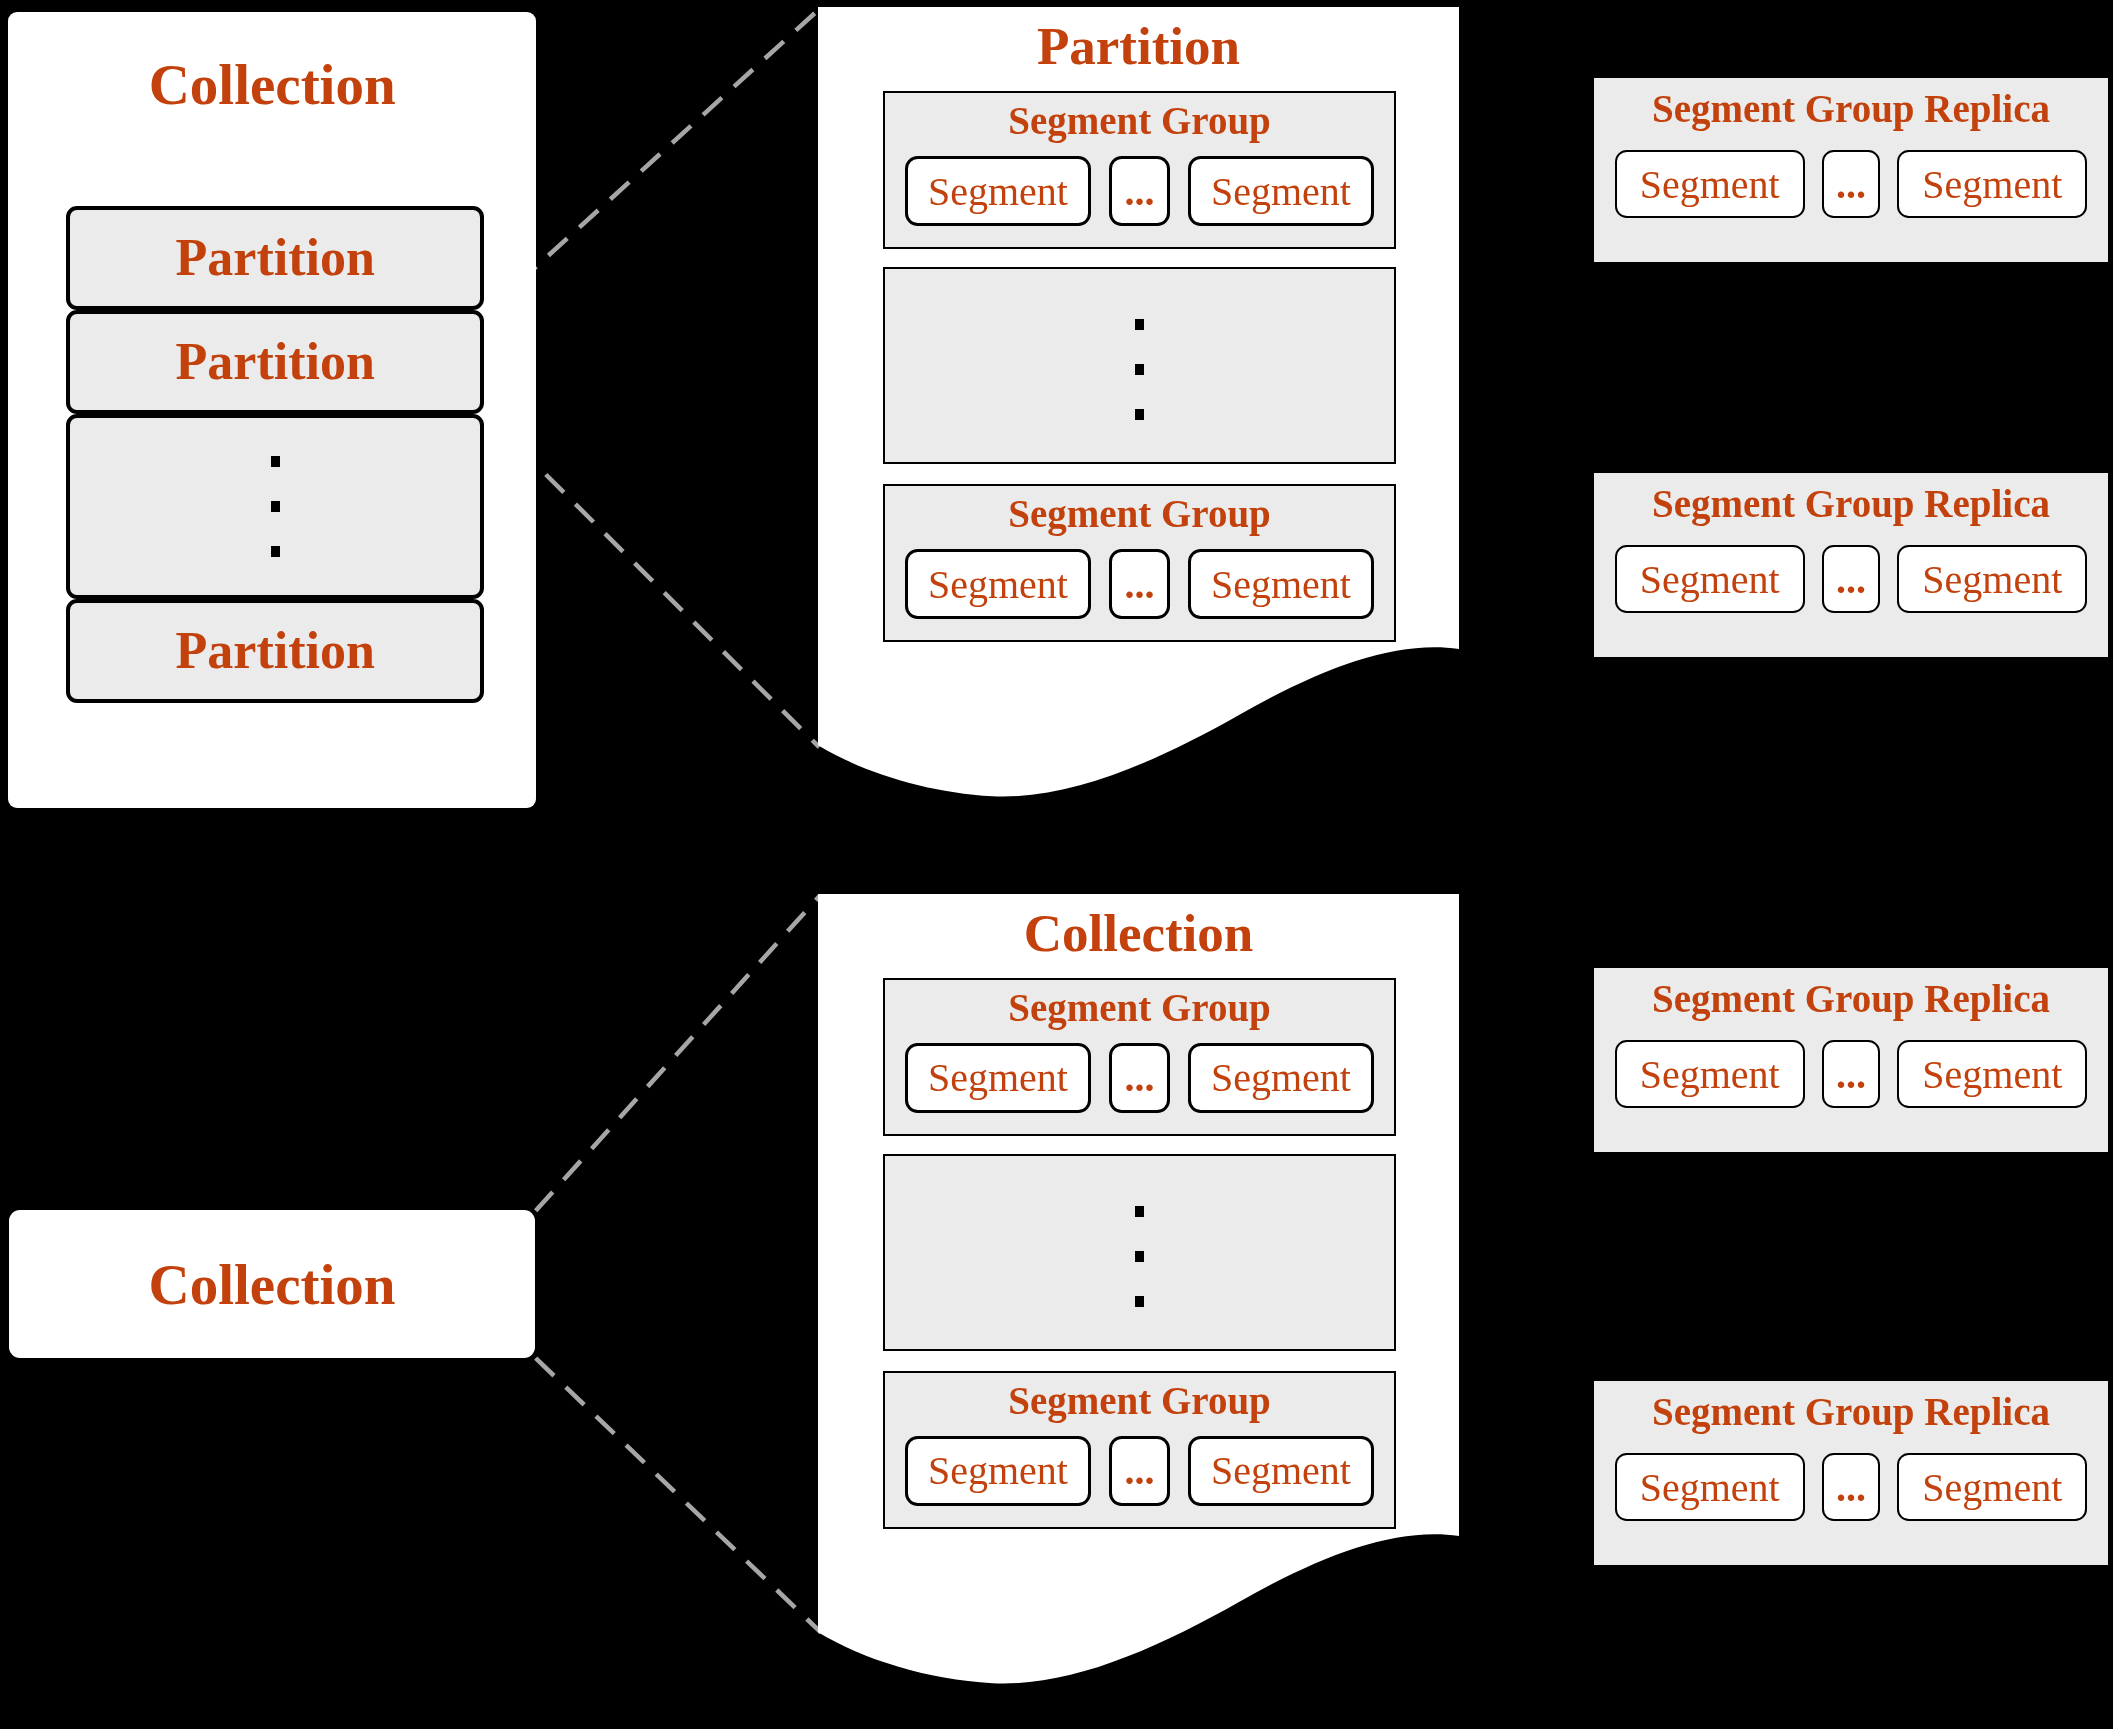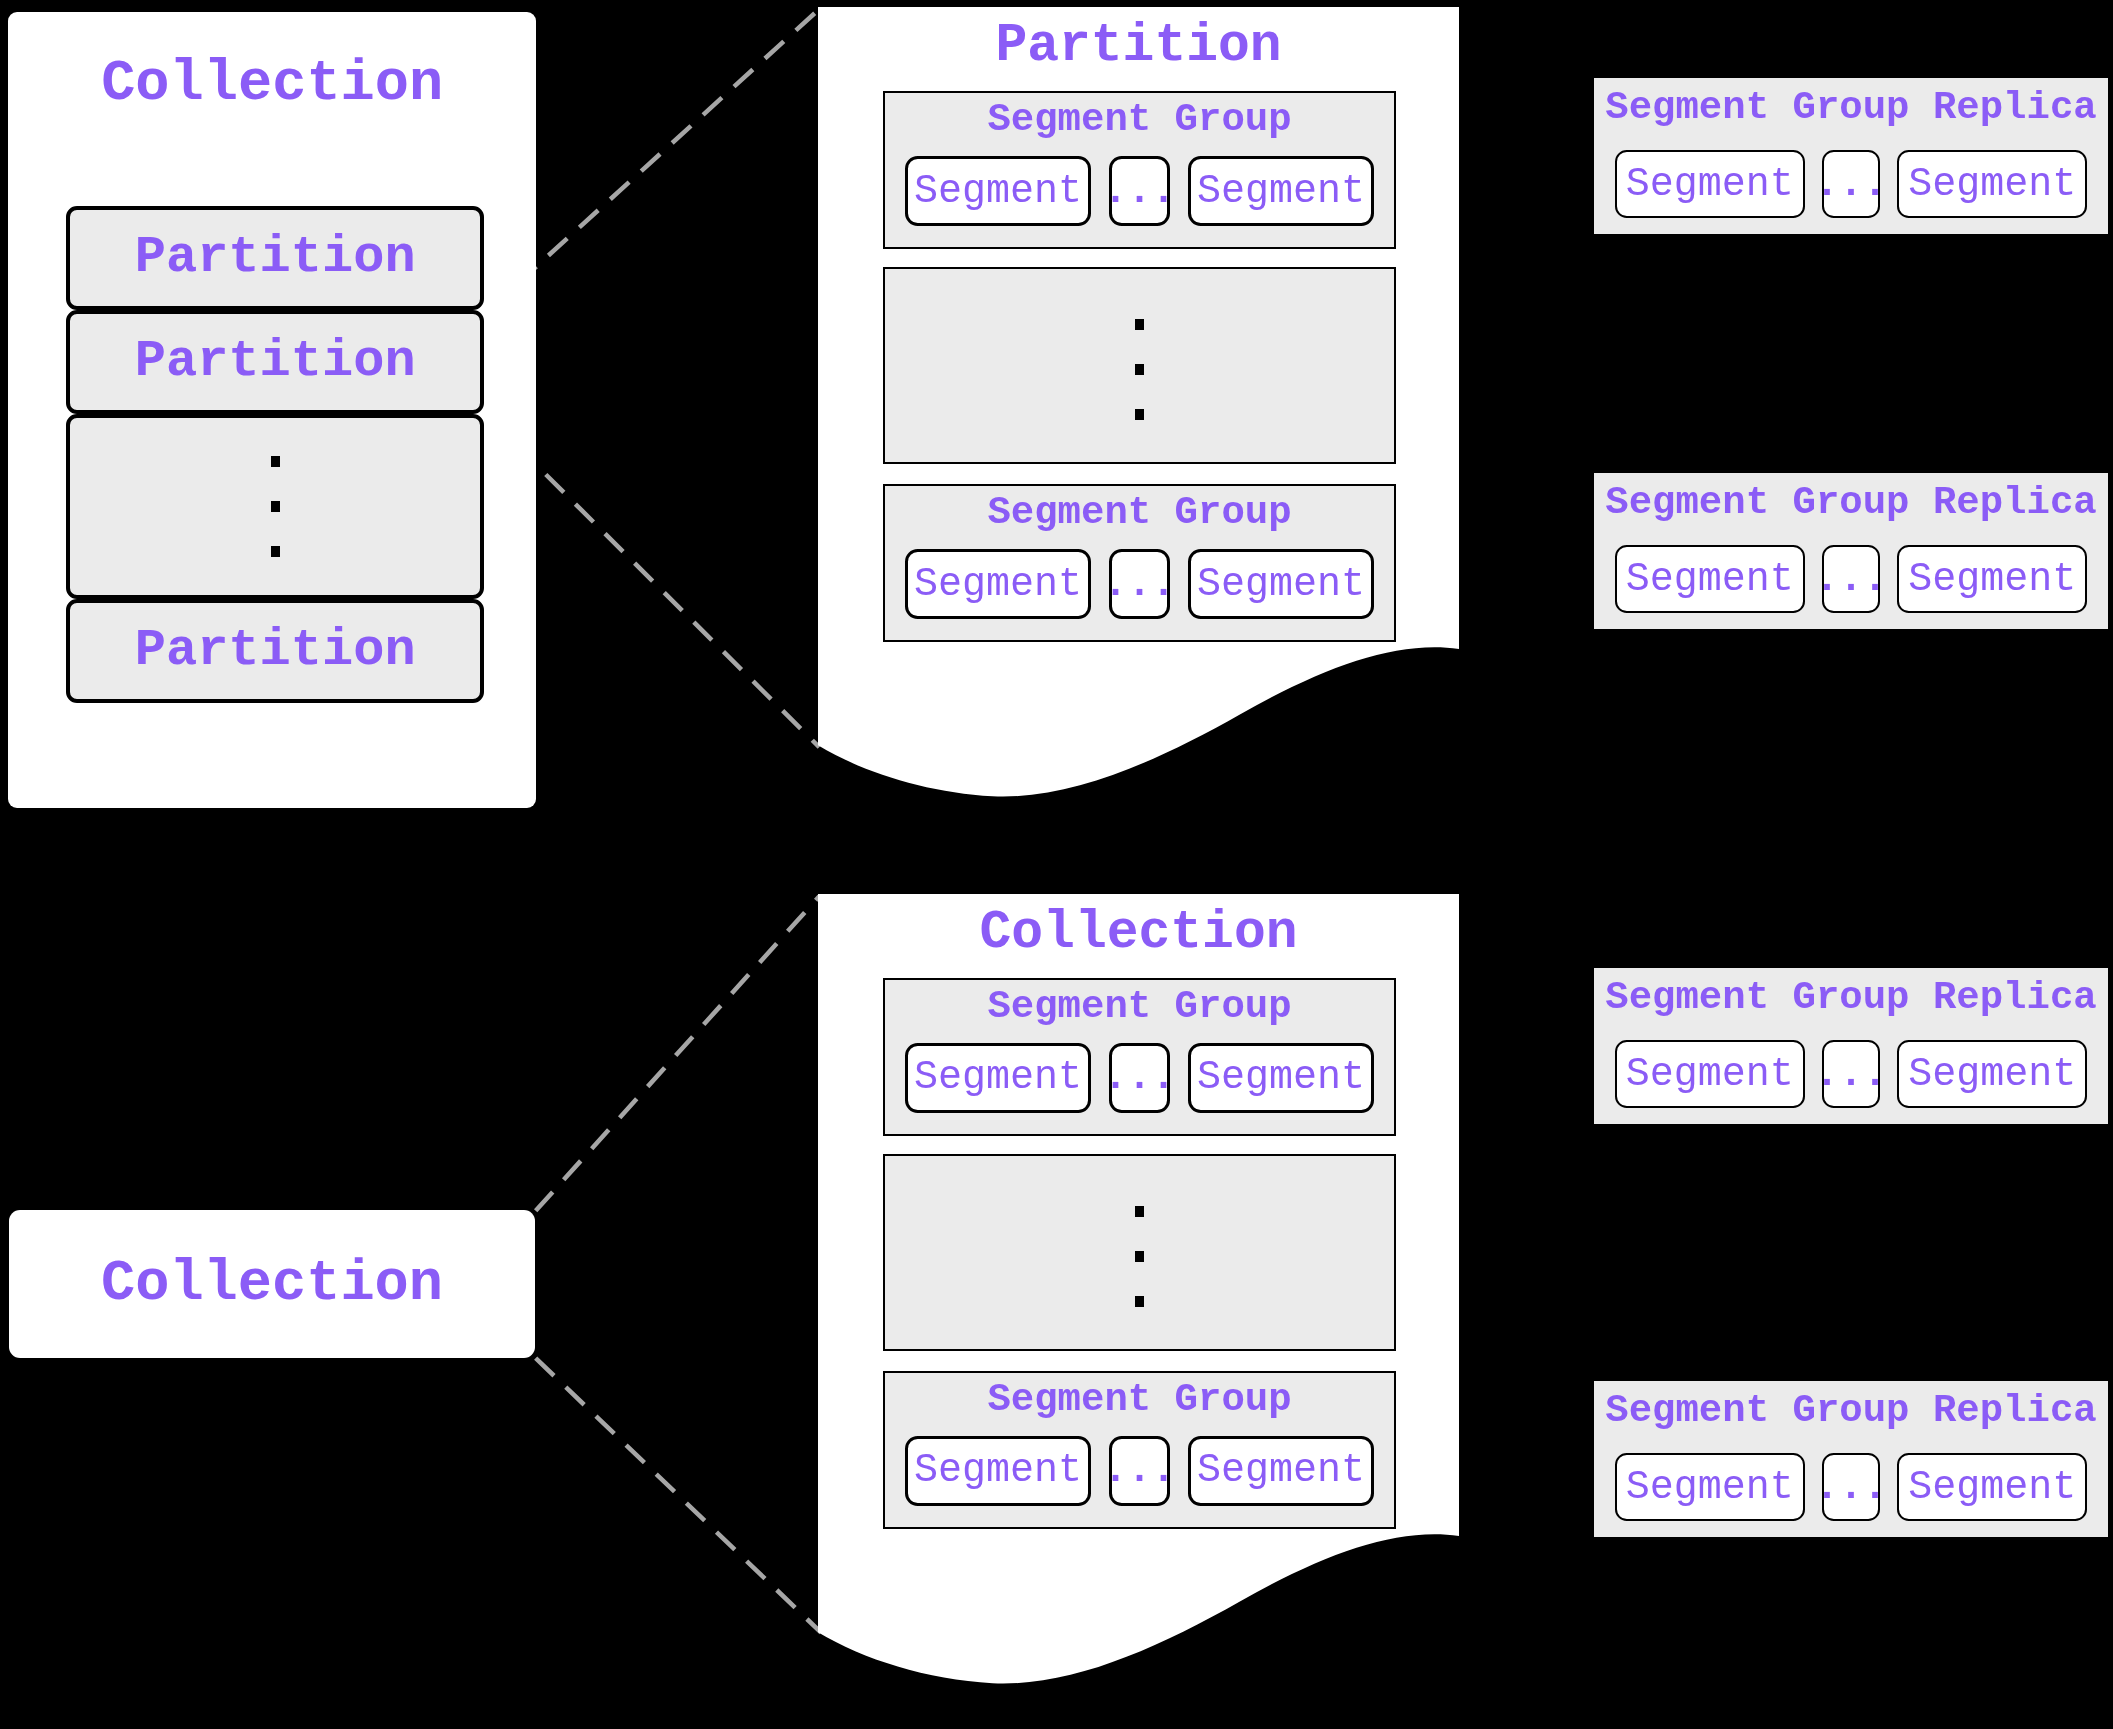--- a/index.html
+++ b/index.html
@@ -1,18 +1,18 @@
 <!DOCTYPE html>
 <html style="font-size:14.5px"><head>
 <meta charset="utf-8">
 <style>
   html,body{margin:0;padding:0;background:#000;}
   .canvas{
     position:relative;width:2114px;height:1729px;background:#000;overflow:hidden;
-    font-family:Liberation Mono, monospace;color:#8b5cf6;
+    font-family:Liberation Serif, serif;color:#c2410c;
   }
   .connectors{position:absolute;left:0;top:0;width:2114px;height:1729px;}
 
   
   .collection-overview{
     position:absolute;left:8.2px;top:11.8px;width:528px;height:796px;
     background:#fff;border-radius:9px;
   }
   .big-title{
     text-align:center;font-weight:bold;font-size:57px;line-height:65px;padding-top:40px;
@@ -55,21 +55,21 @@
   .segment-box.dots{width:61px;font-weight:bold;}
   .panel-ellipsis-box{
     position:absolute;left:65px;top:260px;width:513px;height:197px;box-sizing:border-box;
     background:#ebebeb;border:2.7px solid #000;
     display:flex;flex-direction:column;align-items:center;justify-content:center;gap:34px;
     padding-top:7.3px;
   }
 
   
   .replica{
-    position:absolute;left:1594px;width:514px;height:156px;box-sizing:border-box;
+    position:absolute;left:1594px;width:514px;height:184px;box-sizing:border-box;
     background:#ebebeb;text-align:center;
   }
   .replica.r1{top:78px;}
   .replica.r2{top:473px;}
   .replica.r3{top:968px;}
   .replica.r4{top:1381px;}
   .replica-title{padding-top:8.2px;font-size:39px;font-weight:bold;line-height:45px;}
   .replica-row{margin-top:19px;display:flex;justify-content:center;gap:17.3px;}
   .replica .segment-box{width:190px;height:68px;border-width:2.7px;border-radius:11.8px;}
   .replica .segment-box.dots{width:58px;}

